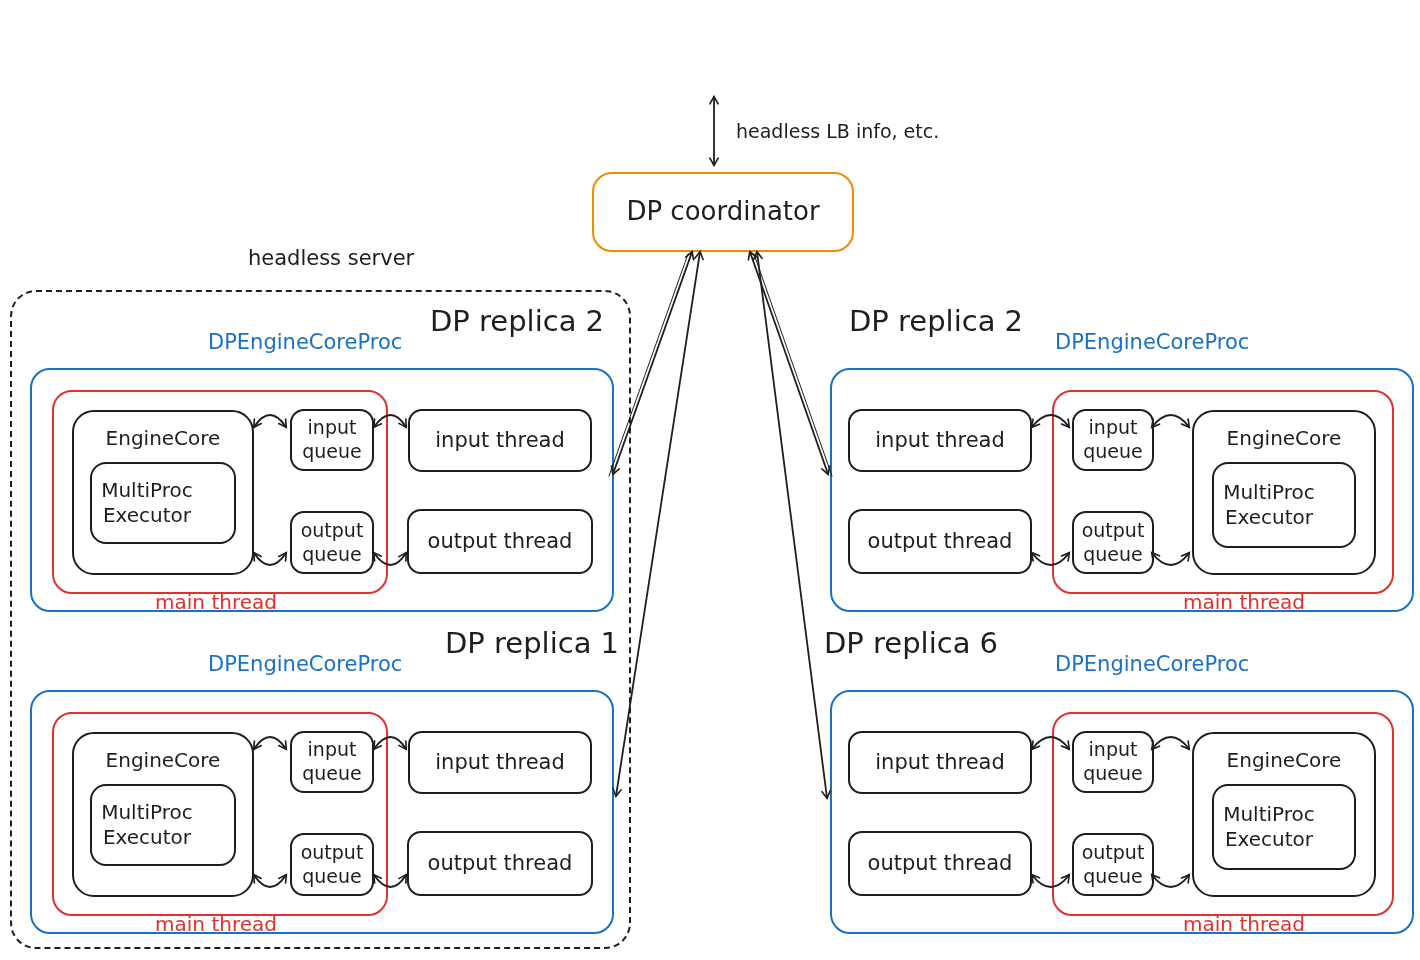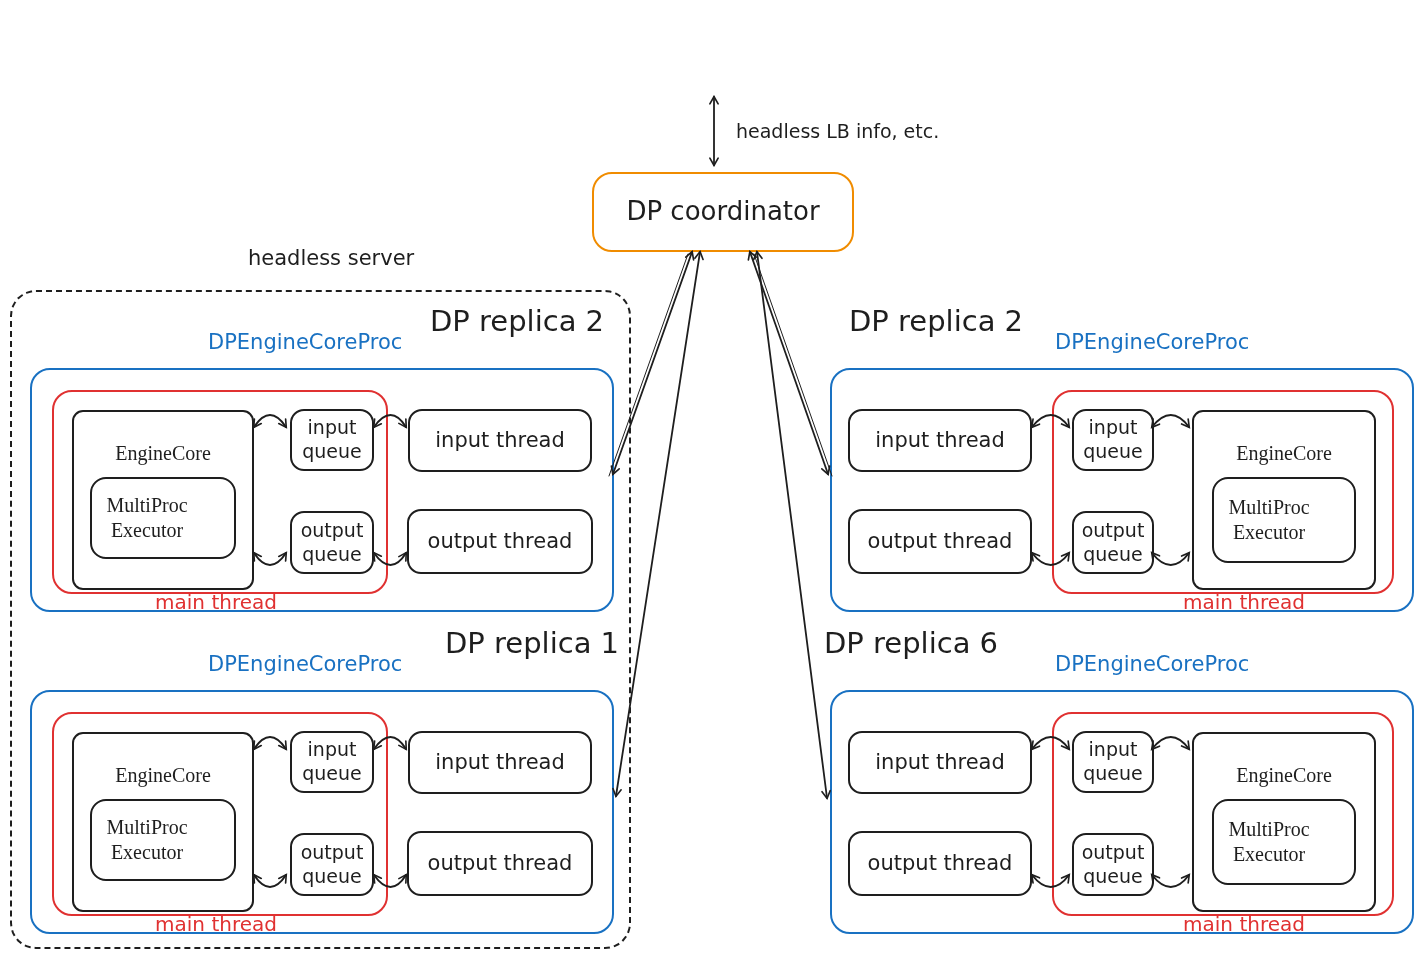--- a/index.html
+++ b/index.html
@@ -17,21 +17,21 @@
   .frame { position:absolute; background:transparent; border-radius:20px; }
   .frame.blue { border:2.6px solid #1971c2; }
   .frame.red  { border:2.6px solid #e03131; }
   .frame.dashed { border:2.2px dashed #1e1e1e; border-radius:26px; }
   .lbl { position:absolute; white-space:nowrap; }
   .r-title { top:-64px; font-size:29px; }
   .r-proc  { top:-38px; font-size:21px; color:#1971c2; }
   .main-label { top:222px; font-size:20px; color:#e03131; width:132px; text-align:center; }
   .headless { font-size:21px; }
   .linklbl { font-size:19px; }
-  .engine { display:block; text-align:center; padding-top:16px; border-radius:11px;font-family:Liberation Serif, serif; }
+  .engine { display:block; text-align:center; padding-top:1px; border-radius:22px; }
   .engine .e-lbl { display:block; margin-top:14px; font-size:20px; }
   .engine .exec {
     margin:12px auto 0; border:2.3px solid #1e1e1e; border-radius:16px;
     display:flex; align-items:center; text-align:center;
     font-size:20px; line-height:1.25;
   }
   .qbox { font-size:19px; line-height:1.25; border-radius:14px; }
   .tbox { font-size:21px; border-radius:14px; }
   .replica { position:absolute; width:0; height:0; }
   svg.overlay { position:absolute; left:0; top:0; z-index:6; pointer-events:none; }

